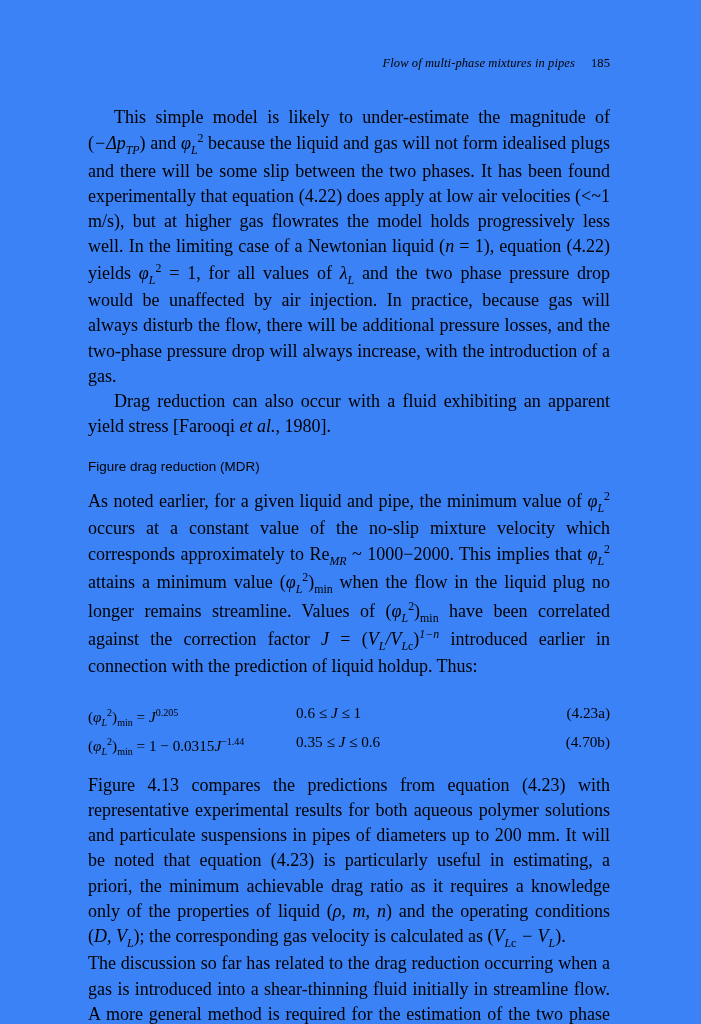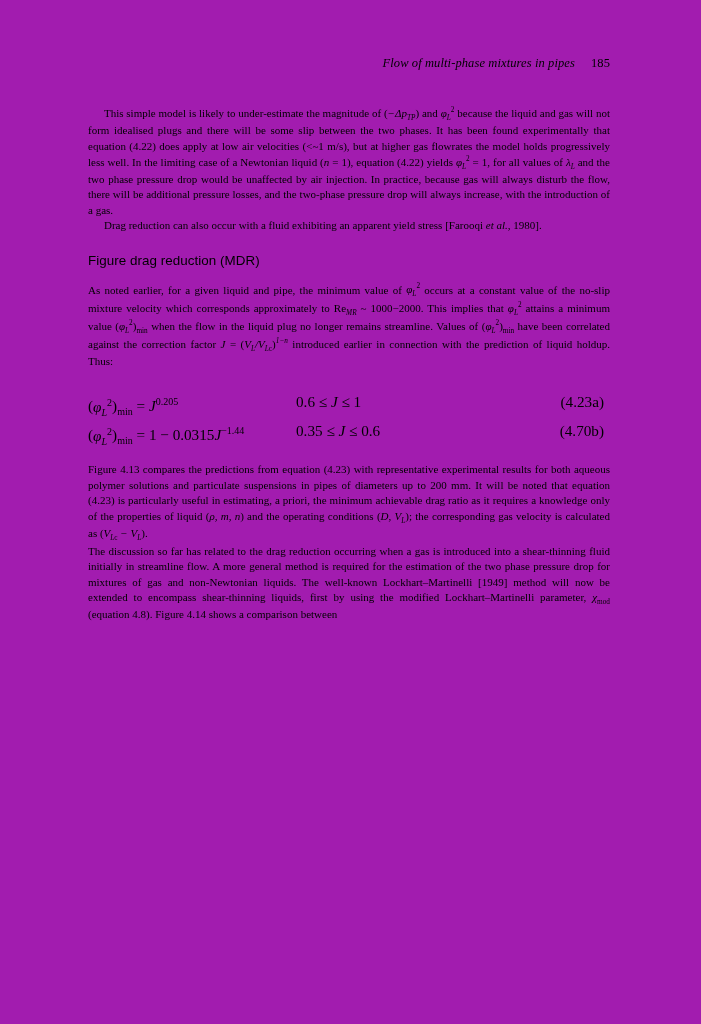--- a/index.html
+++ b/index.html
@@ -13,41 +13,41 @@
     font-family: "Liberation Serif", serif;
     color: #000000;
     position: relative;
     overflow: hidden;
   }
   .page {
     position: absolute;
     left: 0; top: 0;
     width: 701px;
     height: 1024px;
-    background: #a21caf;
+    background: #3b82f6;
   }
   .content {
     position: absolute;
     left: 88px;
     top: 56px;
     width: 522px;
   }
   .header {
     text-align: right;
     font-style: italic;
     font-size: 12.5px;
     margin-bottom: 34px;
     letter-spacing: 0.1px;
   }
   .header .pageno {
     font-style: normal;
     margin-left: 16px;
   }
   p.body {
-    font-size: 11px;
+    font-size: 18px;
     line-height: 1.405;
     text-align: justify;
     margin: 0;
     text-indent: 1.45em;
     hyphens: none;
   }
   p.body.noindent {
     text-indent: 0;
   }
   p.body + p.body {
@@ -72,21 +72,21 @@
   .eqrow .lhs {
     position: absolute;
     left: 0;
   }
   .eqrow .cond {
     position: absolute;
     left: 208px;
   }
   .eqrow .num {
     position: absolute;
-    right: 6px;
+    right: 0;
   }
   
   .it { font-style: italic; }
   sub.sm, sup.sm {
     font-size: 0.66em;
     font-style: normal;
   }
   sub.smi {
     font-size: 0.66em;
     font-style: italic;

